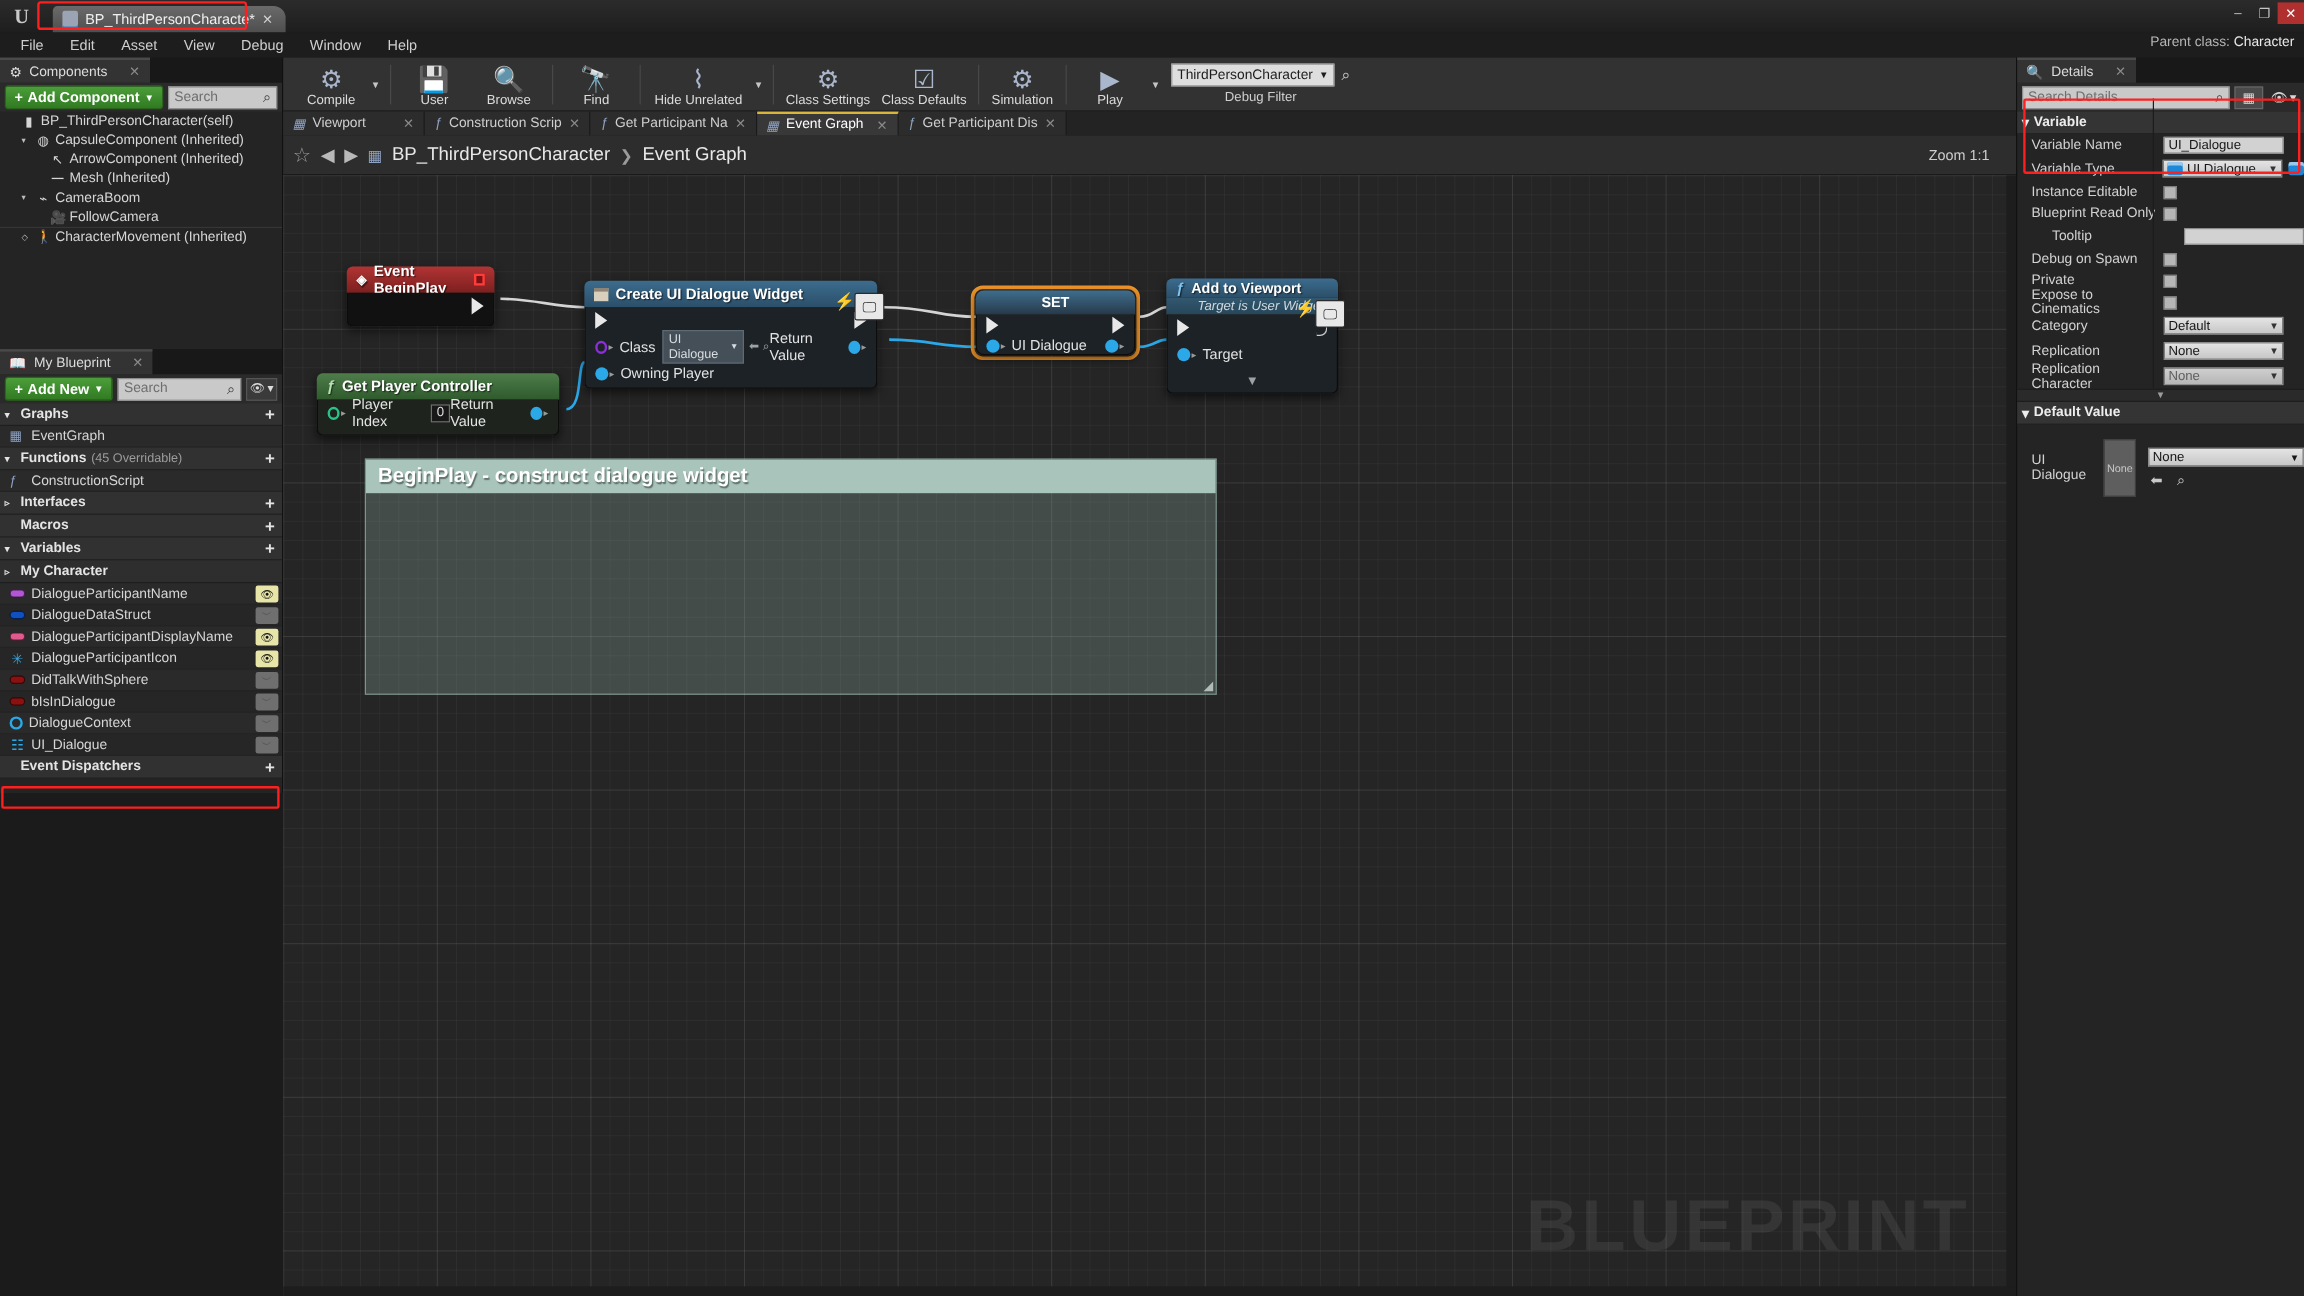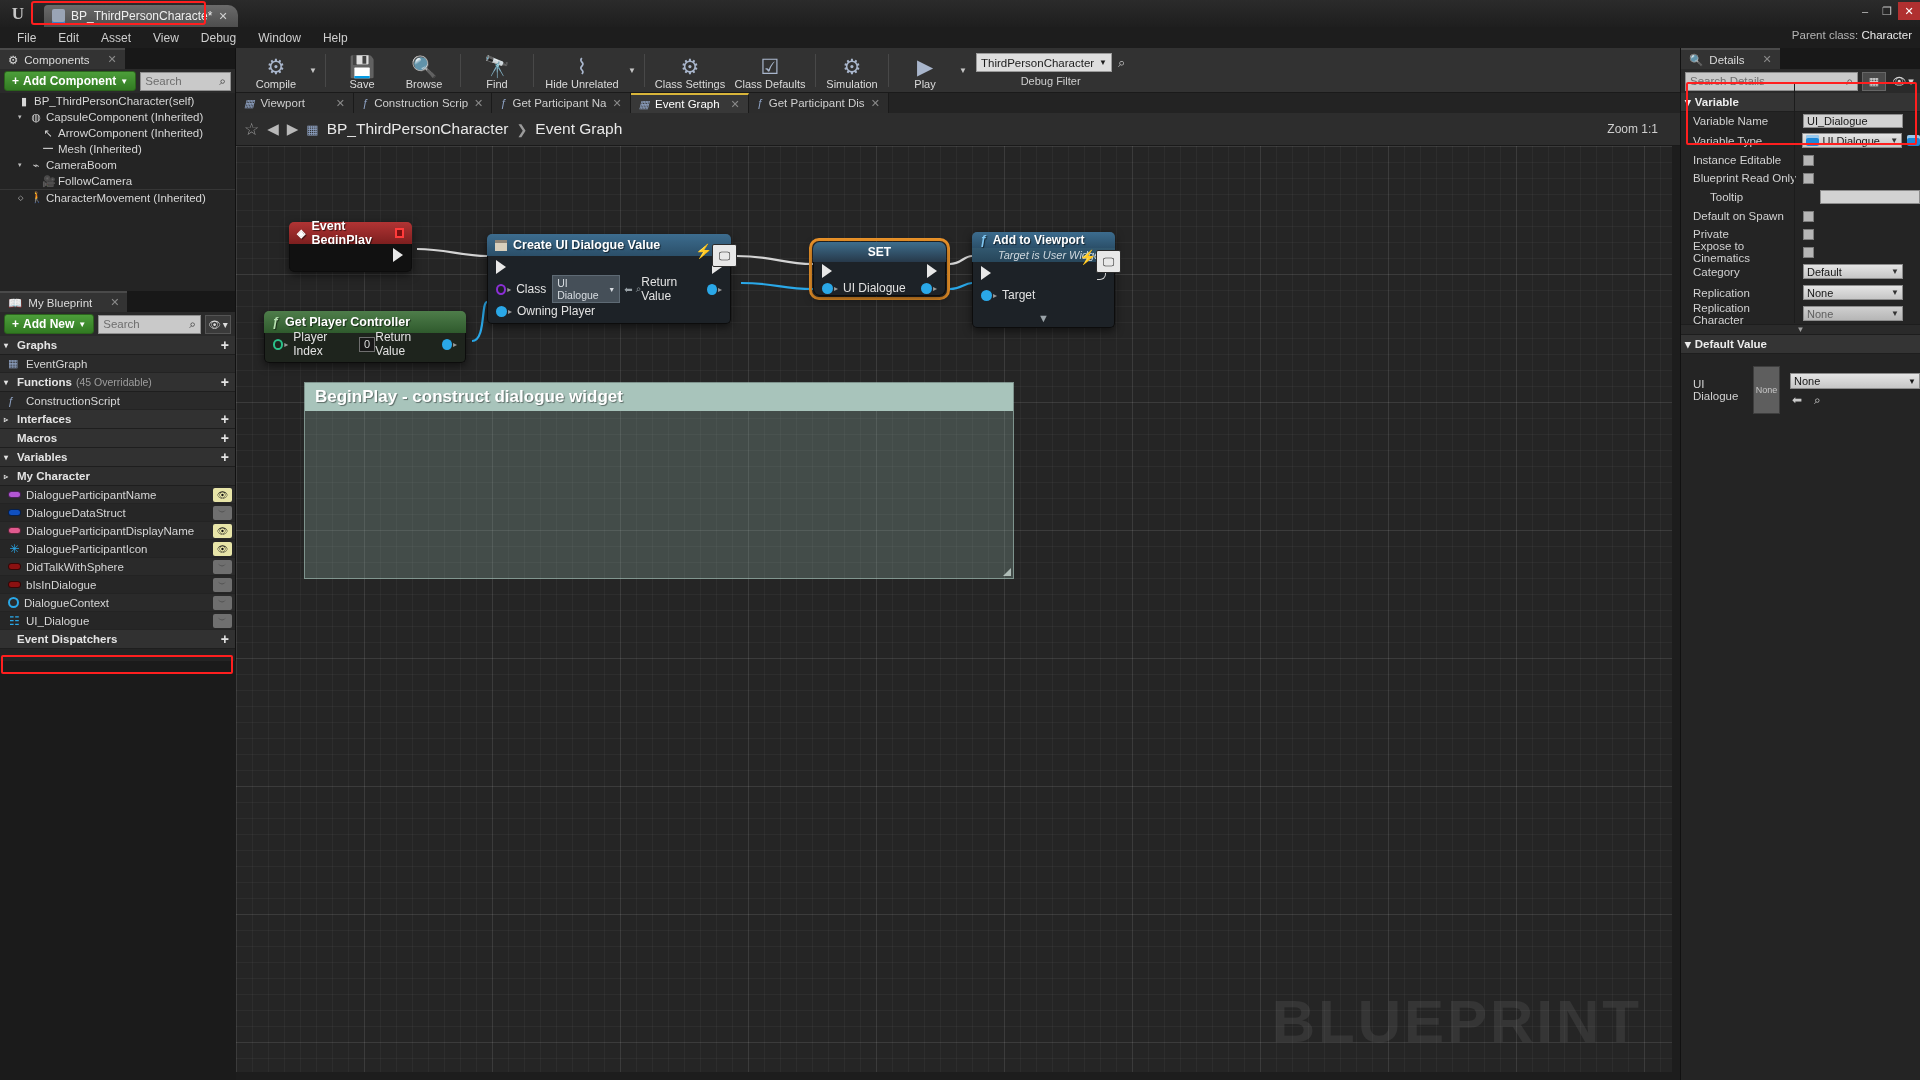--- a/index.html
+++ b/index.html
@@ -564,21 +564,21 @@
 
   <div class="toolbar" id="toolbar">
       <div class="tb-item" style="width: 60px;">
         <span class="gl">⚙</span>
         <span>Compile</span>
       </div>
       <div class="tb-caret">▼</div>
       <div class="tb-sep"></div>
       <div class="tb-item">
         <span class="gl">💾</span>
-        <span>Save</span>
+        <span>User</span>
       </div>
       <div class="tb-item">
         <span class="gl">🔍</span>
         <span>Browse</span>
       </div>
       <div class="tb-sep"></div>
       <div class="tb-item">
         <span class="gl">🔭</span>
         <span>Find</span>
       </div>
@@ -691,21 +691,21 @@
       <div class="node-body">
         <div class="pinrow" style="justify-content:flex-end;">
           <span class="pin-exec"></span>
         </div>
       </div>
     </div>
 
     <div class="node n-create">
       <div class="node-hdr">
         <span style="width:12px;height:11px;background:#d8cfbc;border-top:3px solid #8f8577;"></span>
-        <span>Create UI Dialogue Value</span>
+        <span>Create UI Dialogue Widget</span>
       </div>
       <div class="node-body">
         <div class="node-badge">🖵</div>
         <span class="bolt">⚡</span>
         <div class="pinrow">
           <span class="pin-exec"></span>
           <span style="margin-left:auto;"></span>
           <span class="pin-exec"></span>
         </div>
         <div class="pinrow">
@@ -838,21 +838,21 @@
         </div>
         <div class="det-row">
           <span class="lab">Blueprint Read Only</span>
           <span class="det-cb"></span>
         </div>
         <div class="det-row" style="height: 20px; justify-content: flex-end;">
           <span class="lab">Tooltip</span>
           <span class="det-input"></span>
         </div>
         <div class="det-row">
-          <span class="lab">Default on Spawn</span>
+          <span class="lab">Debug on Spawn</span>
           <span class="det-cb"></span>
         </div>
         <div class="det-row">
           <span class="lab">Private</span>
           <span class="det-cb"></span>
         </div>
         <div class="det-row">
           <span class="lab">Expose to Cinematics</span>
           <span class="det-cb"></span>
         </div>

